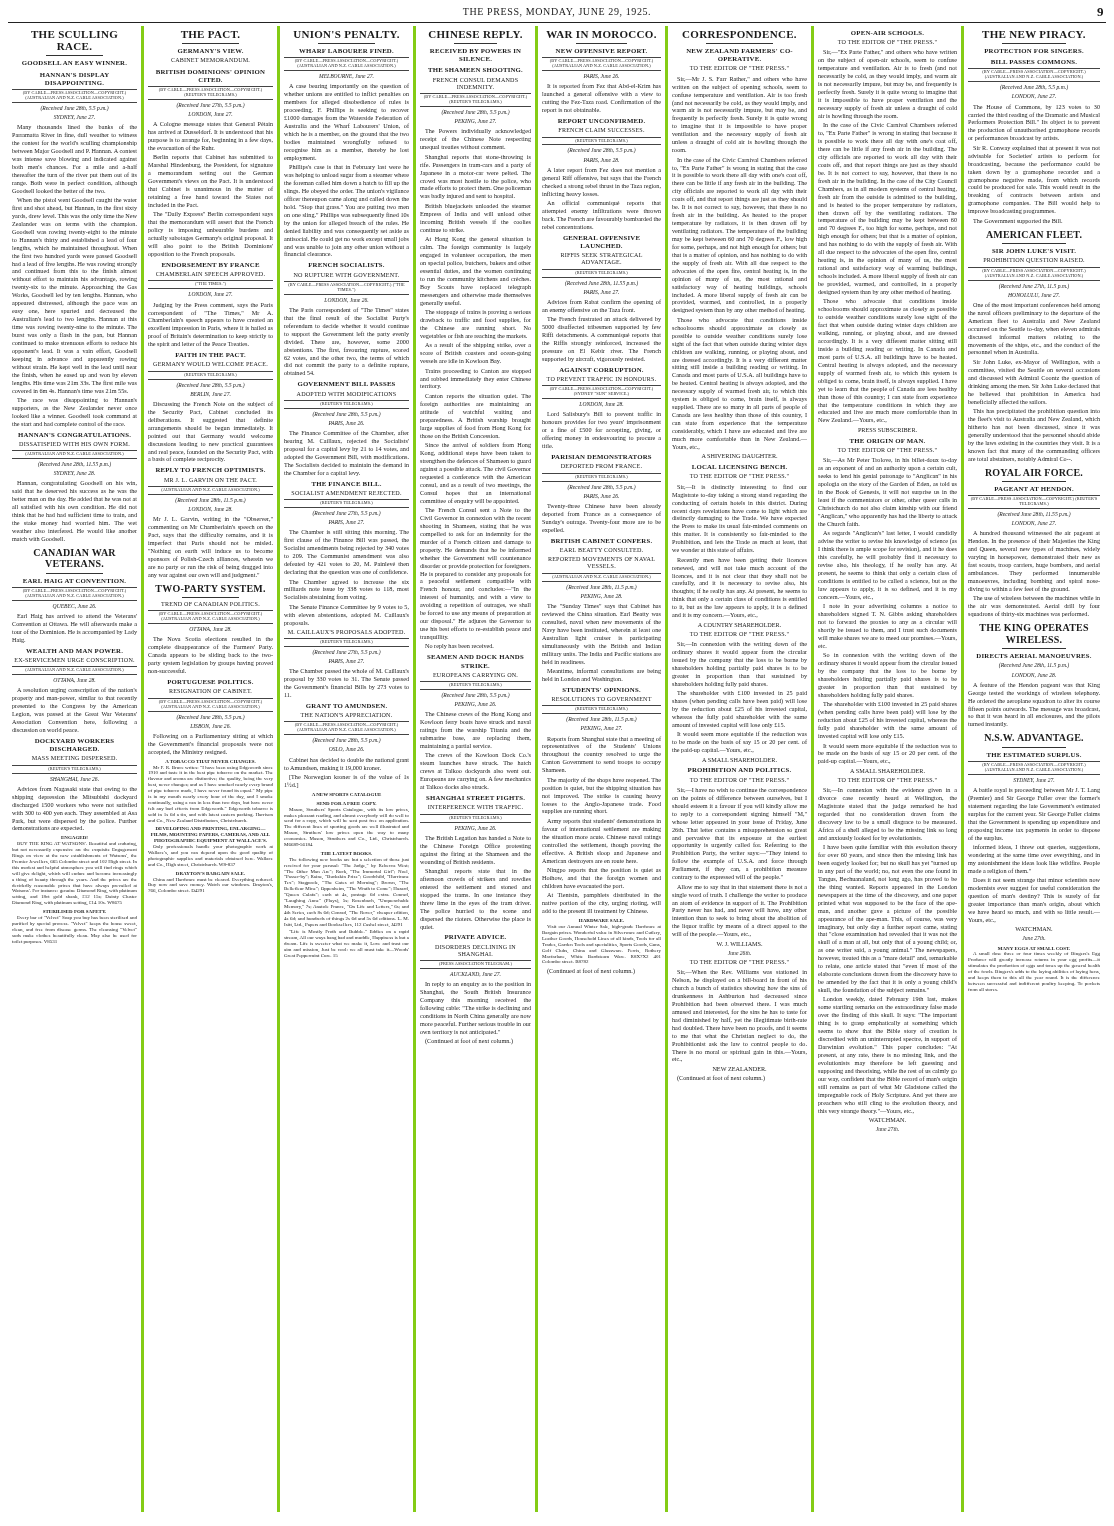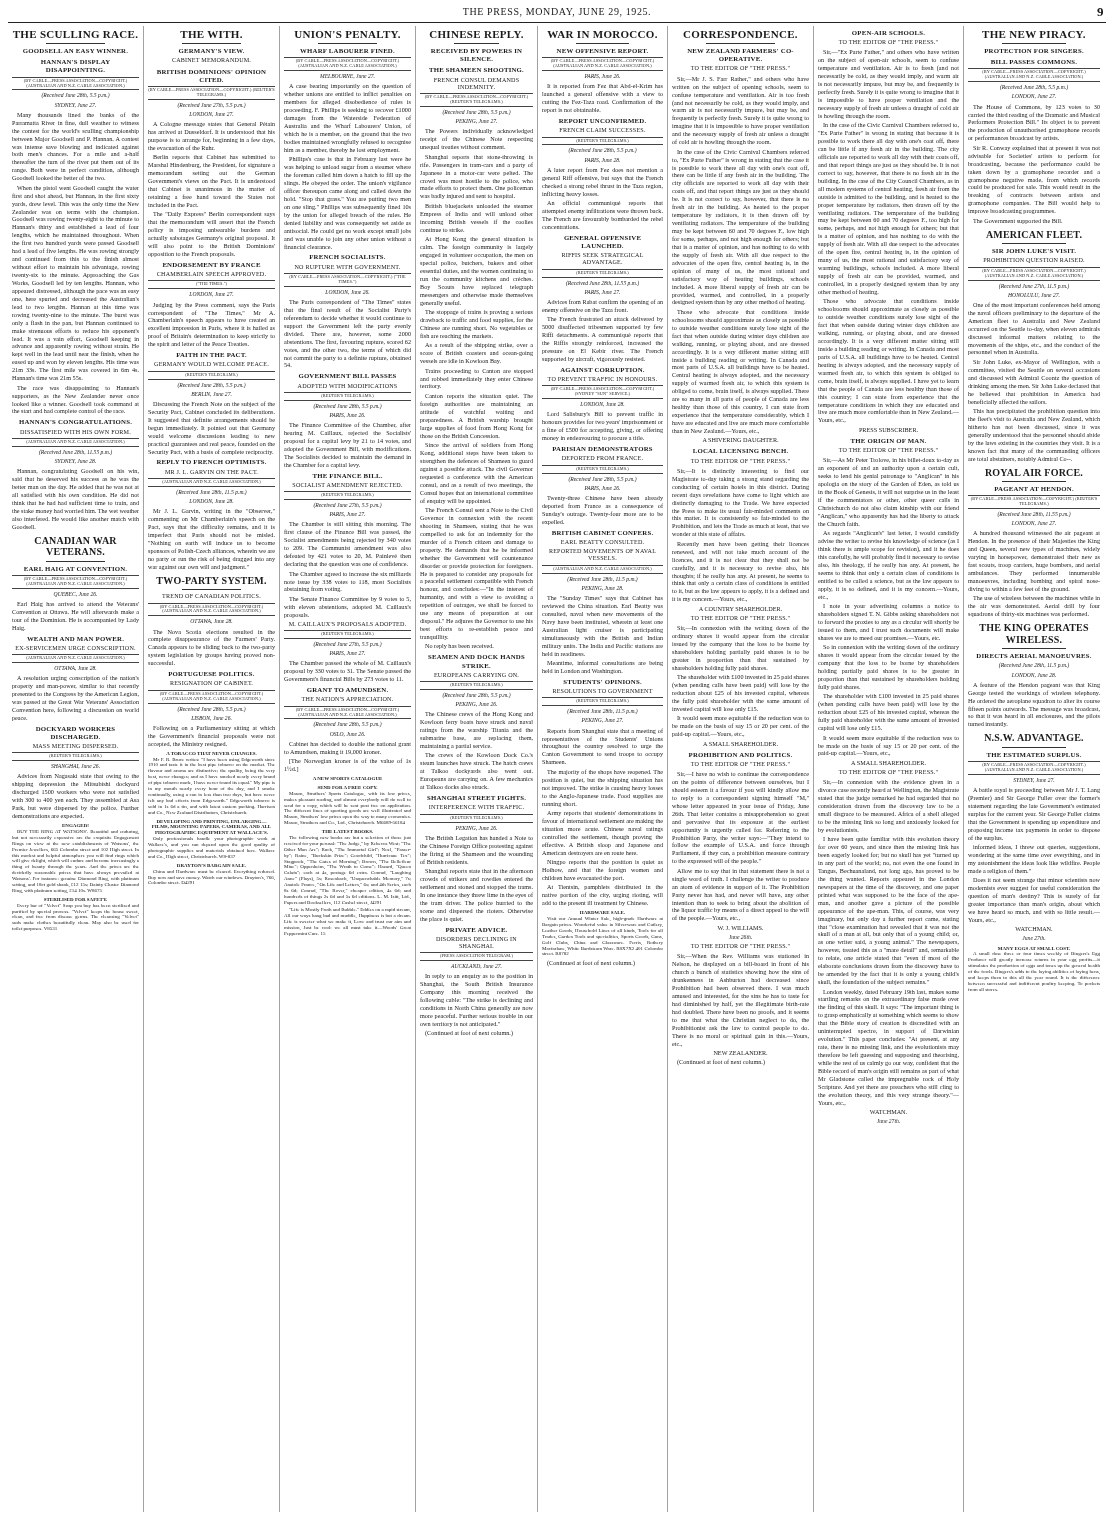--- a/index.html
+++ b/index.html
@@ -21,21 +21,21 @@
     position:relative;
   }
   .masthead .pageno {
     position:absolute; right:2px; top:-2px;
     font-size:13px; font-weight:bold;
   }
   .rule { border-top:1px solid #222; margin:0 0 3px 0; }
   .cols { display:flex; width:100%; height:1486px; }
   .col {
     padding:0 4px;
-    border-right:1px solid #84cc16;
+    border-right:3px solid #84cc16;
     overflow:hidden;
     text-align:justify;
     hyphens:auto;
   }
   .col:last-child { border-right:none; }
   .c1 { width:136px; }
   .c2 { width:136px; }
   .c3 { width:136px; }
   .c4 { width:122px; }
   .c5 { width:130px; }
@@ -116,21 +116,21 @@
         <h4 class="subsub">MASS MEETING DISPERSED.</h4>
         <div class="credit">(REUTER'S TELEGRAMS.)</div>
         <div class="dateline">SHANGHAI, June 26.</div>
         <p>Advices from Nagasaki state that owing to the shipping depression the Mitsubishi dockyard discharged 1500 workers who were not satisfied with 300 to 400 yen each. They assembled at Asa Park, but were dispersed by the police. Further demonstrations are expected.</p>
         <div class="ad center" style="font-weight: bold; margin-top: 3px;">ENGAGED!</div>
         <p class="ad">BUY THE RING AT WATSONS'. Beautiful and enduring, but not necessarily expensive are the exquisite Engagement Rings on view at the new establishments of Watsons', the Premier Jewellers, 665 Colombo street and 102 High street. In this modest and helpful atmosphere you will find rings which will give delight, which will endure and become increasingly a thing of beauty through the years. And the prices are the decidedly reasonable prices that have always prevailed at Watsons'. For instance: genuine Diamond Ring, with platinum setting, and 18ct gold shank, £12 15s; Dainty Cluster Diamond Ring, with platinum setting, £14 10s. W8675</p>
         <div class="ad center" style="font-weight: bold; margin-top: 3px;">STERILISED FOR SAFETY.</div>
         <p class="ad">Every bar of "Velvet" Soap you buy has been sterilised and purified by special process. "Velvet" keeps the house sweet, clean, and free from disease germs. The cleansing "Velvet" suds make clothes beautifully clean. May also be used for toilet purposes. V8531</p>
       </div>
       <div class="col c2">
-        <h1 class="head">THE WITH.</h1>
+        <h1 class="head">THE PACT.</h1>
         <div class="hrshort"></div>
         <h3 class="sub">GERMANY'S VIEW.</h3>
         <h4 class="subsub">CABINET MEMORANDUM.</h4>
         <h3 class="sub">BRITISH DOMINIONS' OPINION CITED.</h3>
         <div class="credit">(BY CABLE—PRESS ASSOCIATION—COPYRIGHT.) (REUTER'S TELEGRAMS.)</div>
         <div class="dateline">(Received June 27th, 5.5 p.m.)</div>
         <div class="dateline">LONDON, June 27.</div>
         <p>A Cologne message states that General Pétain has arrived at Dusseldorf. It is understood that his purpose is to arrange for, beginning in a few days, the evacuation of the Ruhr.</p>
         <p>Berlin reports that Cabinet has submitted to Marshal Hindenburg, the President, for signature a memorandum setting out the German Government's views on the Pact. It is understood that Cabinet is unanimous in the matter of retaining a free hand toward the States not included in the Pact.</p>
         <p>The "Daily Express" Berlin correspondent says that the memorandum will assert that the French policy is imposing unbearable burdens and actually sabotages Germany's original proposal. It will also point to the British Dominions' opposition to the French proposals.</p>

